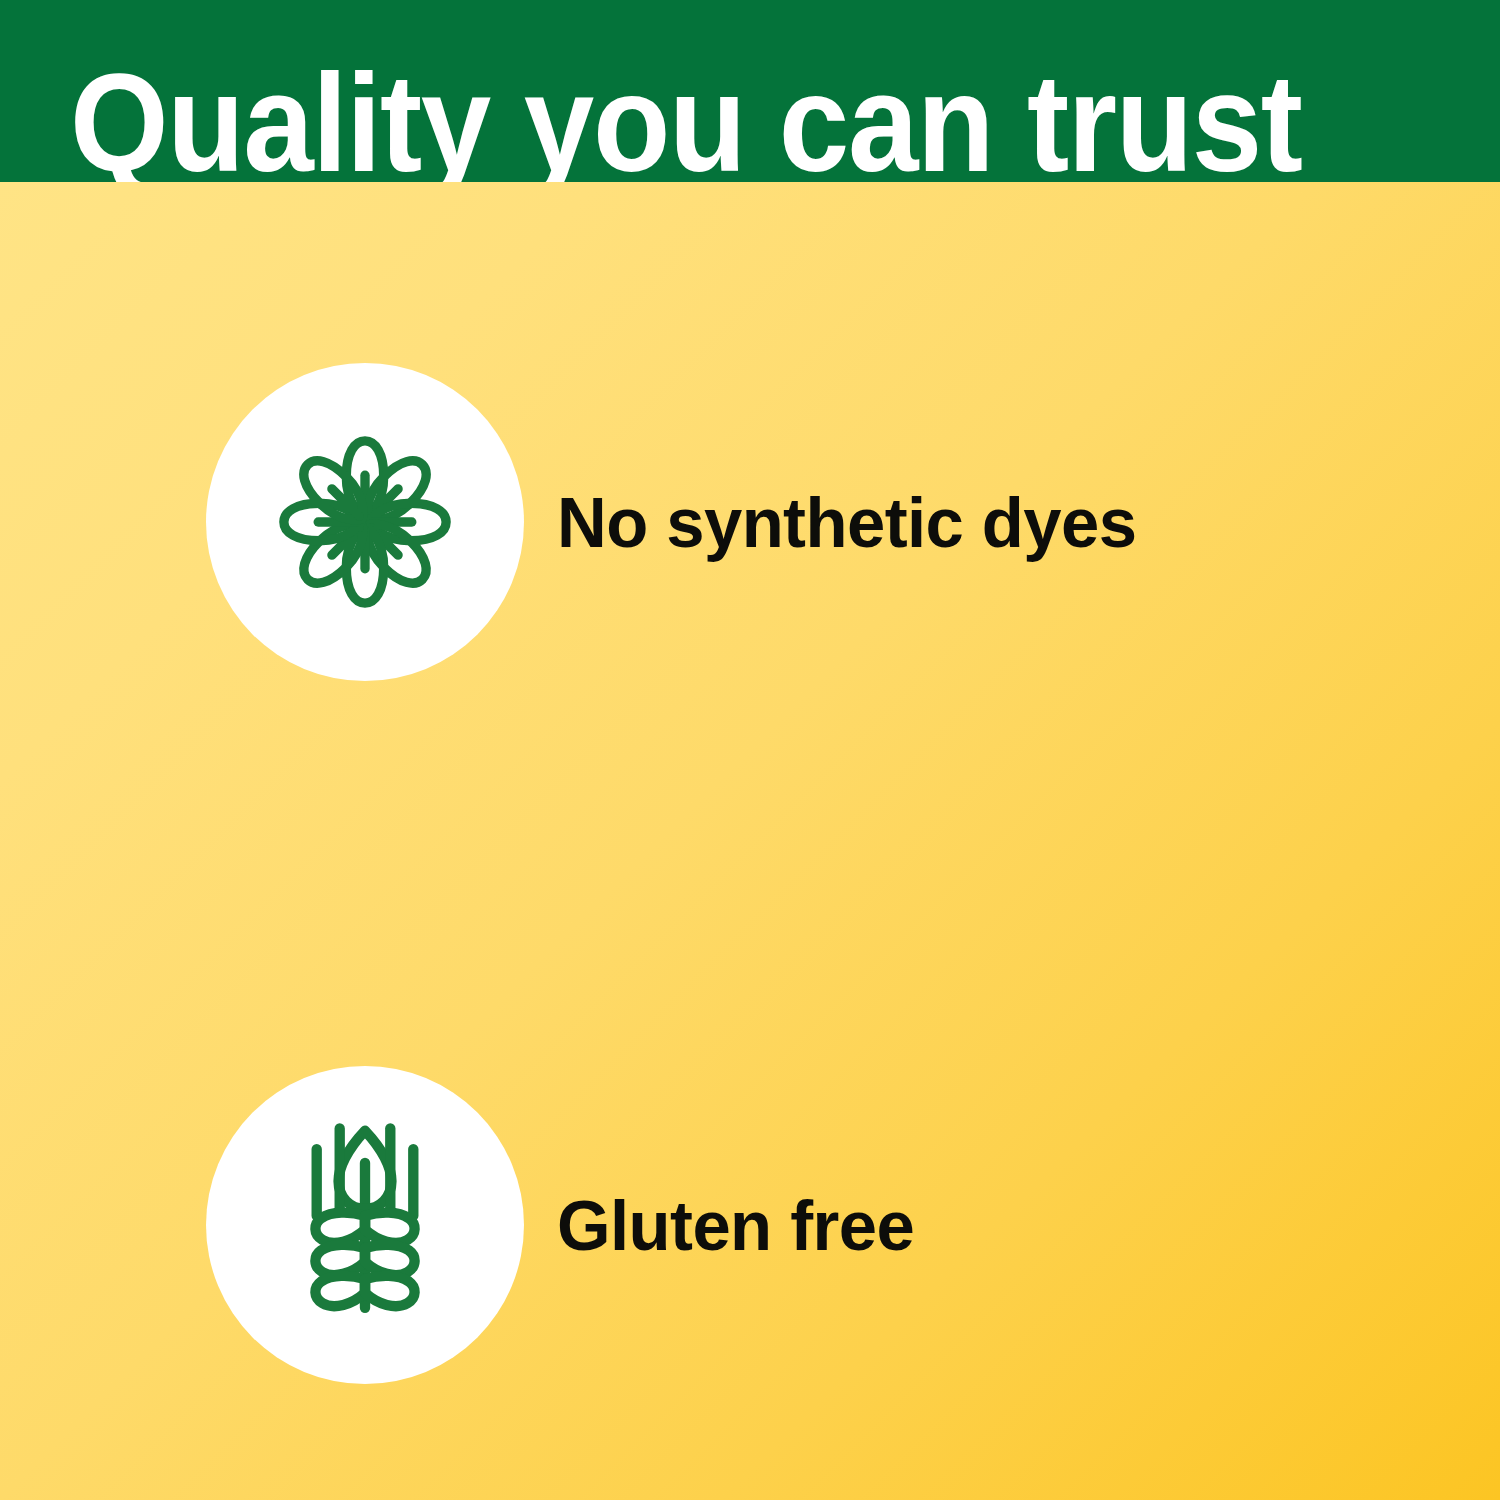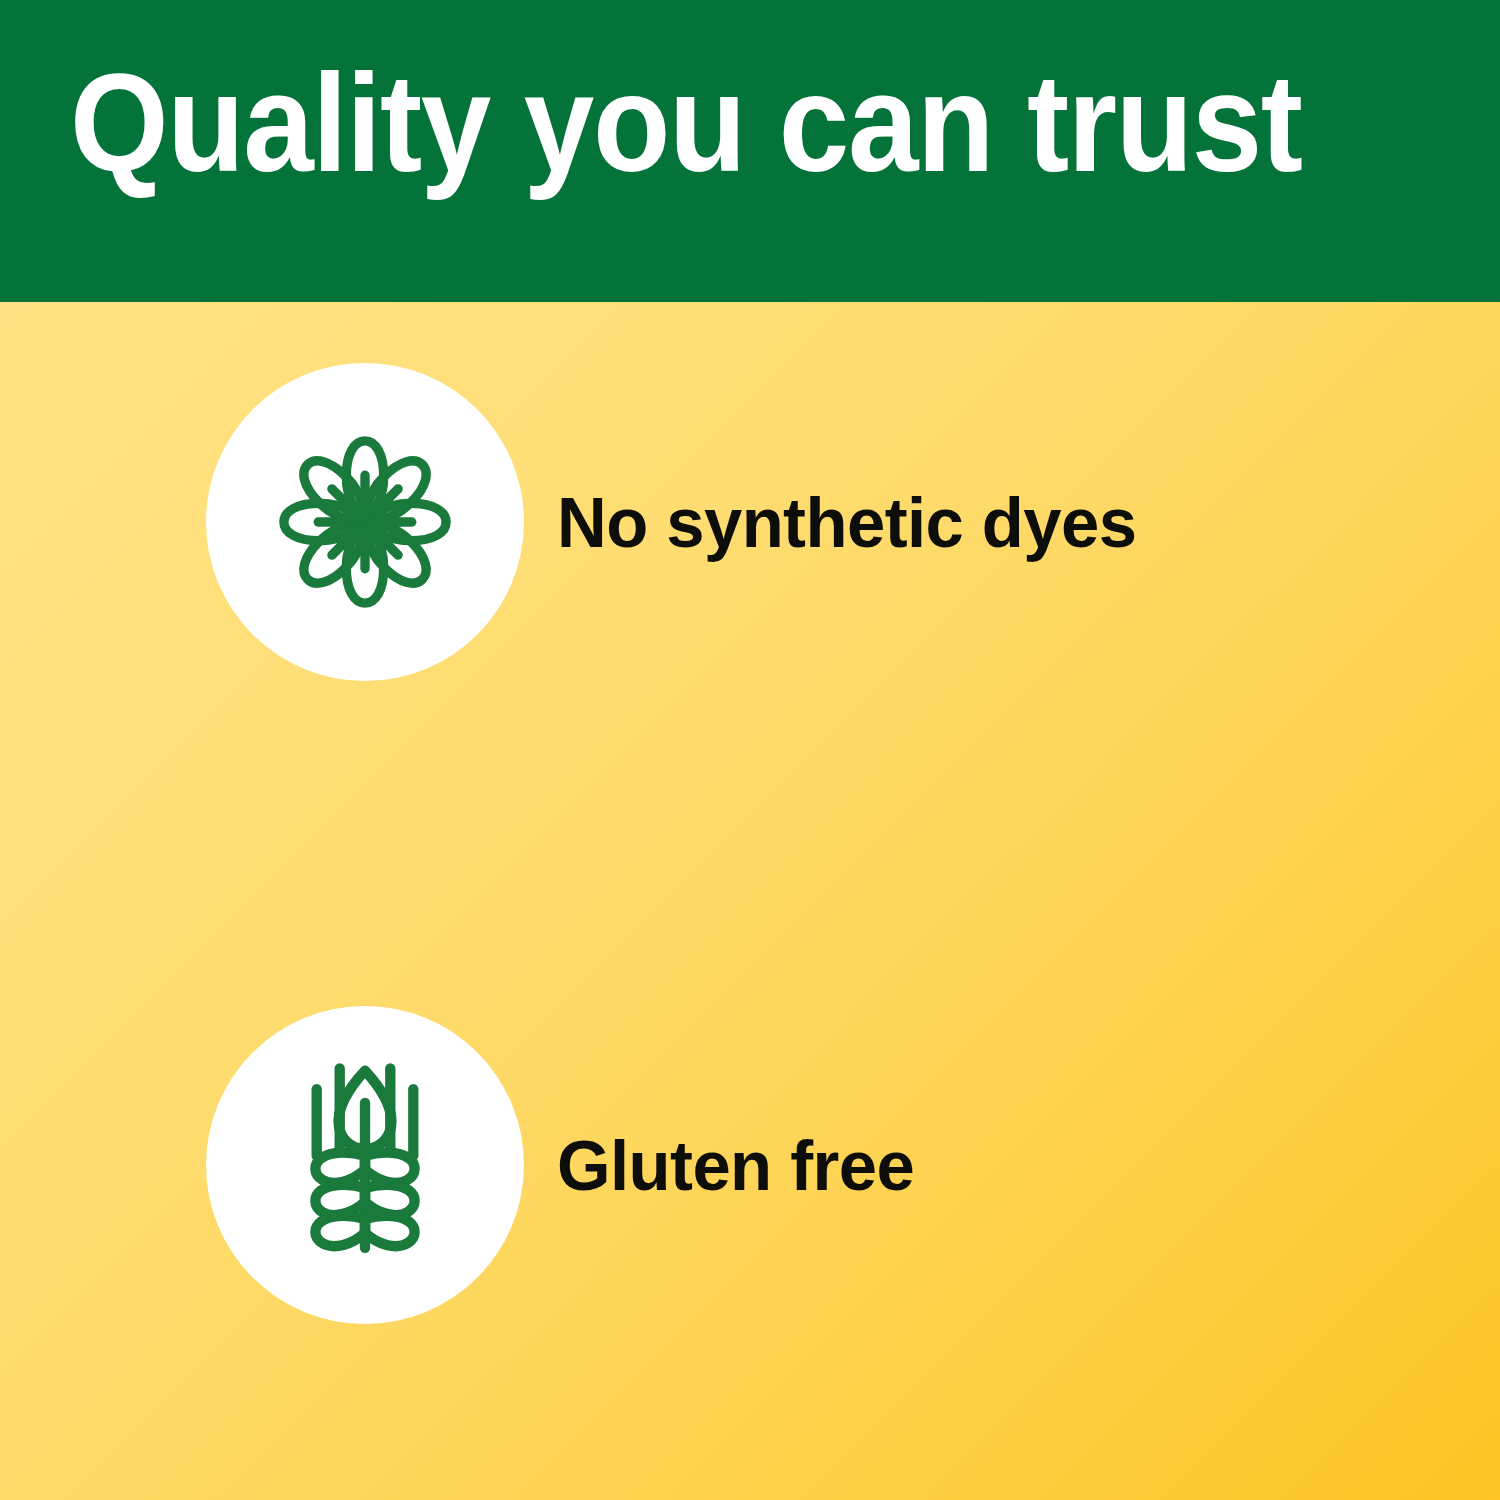--- a/index.html
+++ b/index.html
@@ -15,21 +15,21 @@
     font-family: "Liberation Sans", "DejaVu Sans", sans-serif;
     background: linear-gradient(135deg, #FFE588 0%, #FFE07C 26%, #FEDA69 50%, #FDD14B 74%, #FCC523 100%);
   }
 
   
   #header-band {
     position: absolute;
     left: 0;
     top: 0;
     width: 1500px;
-    height: 302px;
+    height: 182px;
     background: #04733A;
     overflow: hidden;
   }
   #header-title {
     position: absolute;
     left: 70px;
     top: 48px;
     width: 1390px;
     color: #ffffff;
     font-size: 140px;
@@ -45,21 +45,21 @@
   .feature-row {
     position: absolute;
     left: 0;
     width: 1500px;
     height: 320px;
     display: flex;
     align-items: center;
   }
   #row-0 { top: 363px; }
   #row-1 { top: 713px; }
-  #row-2 { top: 1006px; }
+  #row-2 { top: 1066px; }
 
   .badge {
     position: absolute;
     left: 206px;
     top: 0;
     width: 318px;
     height: 318px;
     border-radius: 50%;
     background: #ffffff;
     display: flex;

